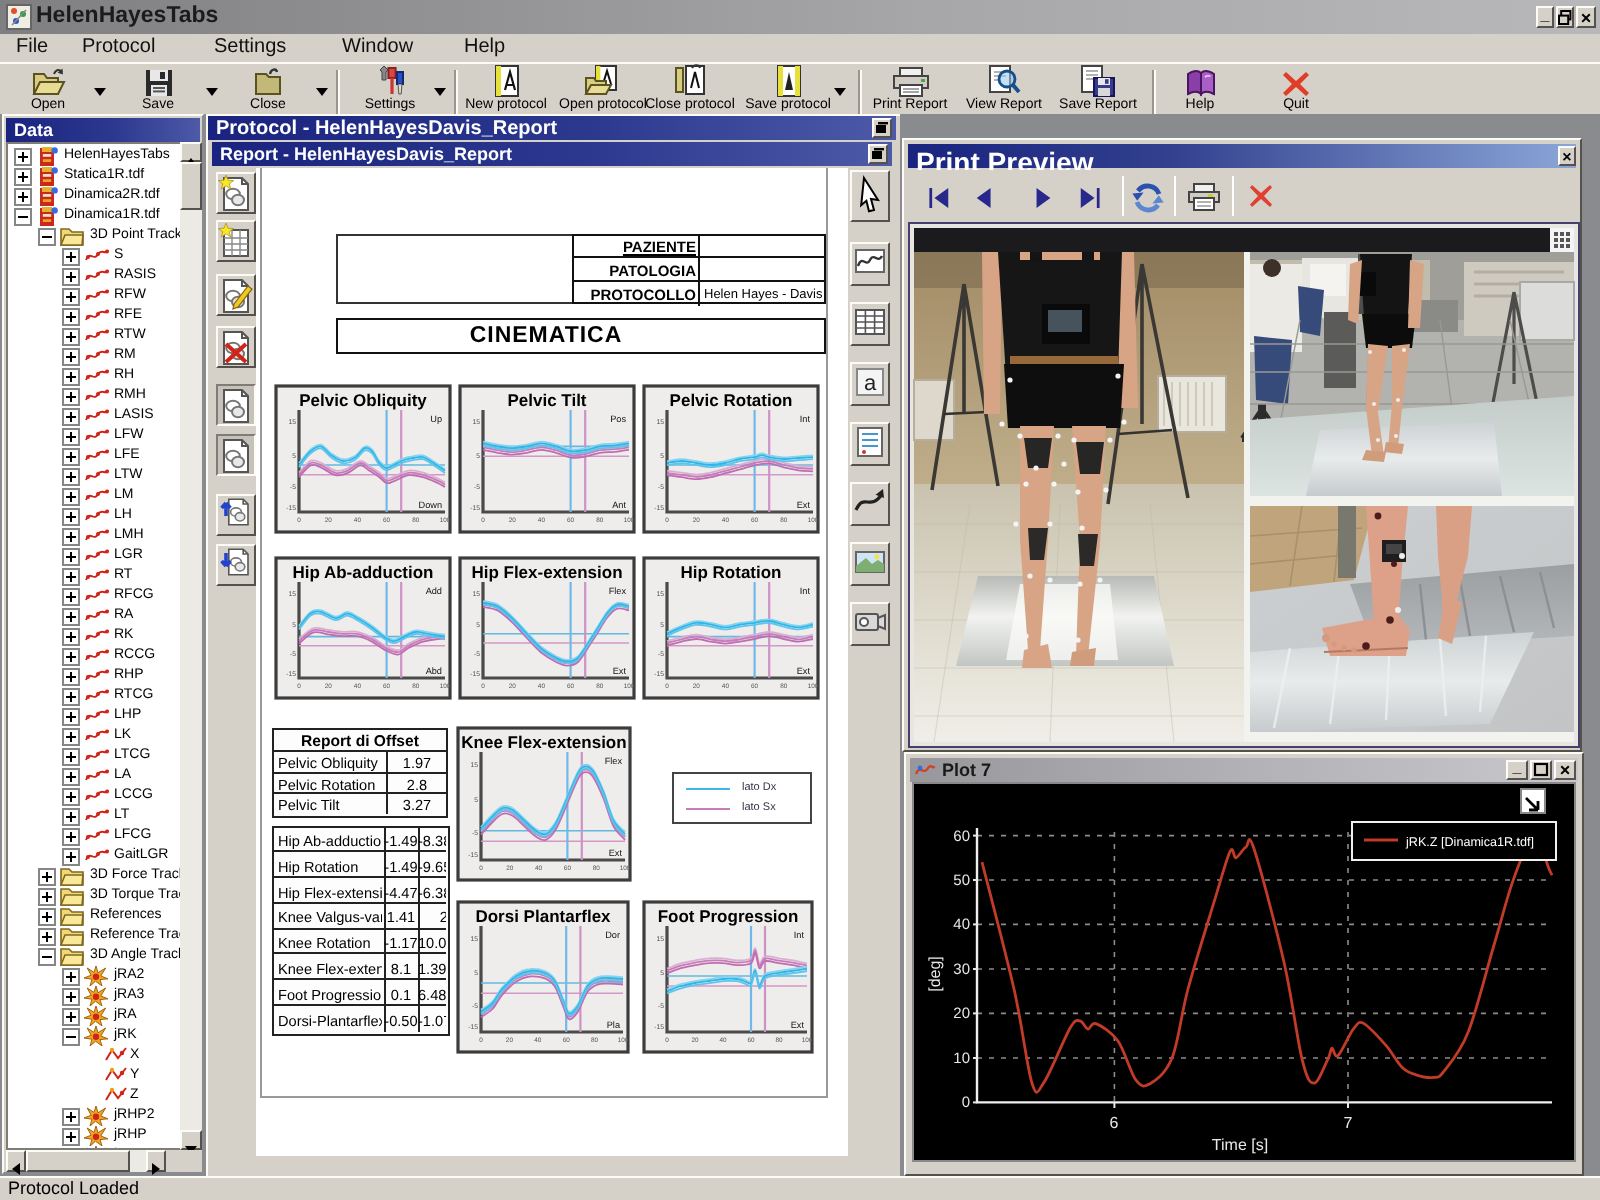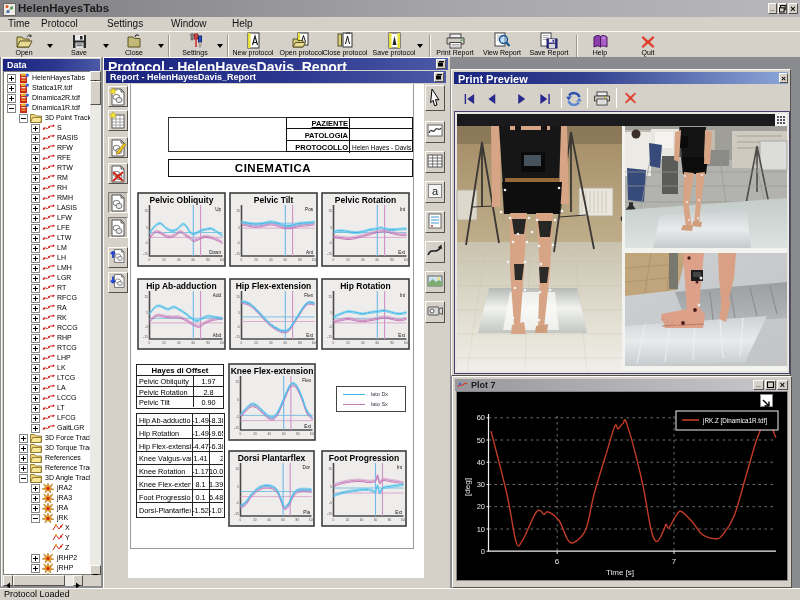--- a/index.html
+++ b/index.html
@@ -31,21 +31,21 @@
 <div class="abs btn" style="left:768px;top:3px;width:9px;height:11px;font-size:8px;font-weight:bold;line-height:7px;text-align:center;">_</div>
 <div class="abs btn" style="left:778px;top:3px;width:9px;height:11px;overflow:hidden;">
     <svg width="7" height="8" viewBox="0 0 7 8" style="display:block;margin:1px auto 0;">
       <rect x="1.6" y="0.5" width="4.6" height="4.2" fill="none" stroke="#000"></rect>
       <rect x="0.5" y="2.8" width="4.6" height="4.2" fill="#d5d1c9" stroke="#000"></rect>
     </svg>
   </div>
 <div class="abs btn" style="left:788px;top:3px;width:10px;height:11px;font-size:9px;font-weight:bold;text-align:center;line-height:10px;">×</div>
 
 <div class="abs" style="left:0;top:17px;width:800px;height:14px;background:#d5d1c9;font-size:10px;color:#111;">
-<span class="abs" style="left:8px;top:1px;">Time</span>
+<span class="abs" style="left:8px;top:1px;">File</span>
 <span class="abs" style="left:41px;top:1px;">Protocol</span>
 <span class="abs" style="left:107px;top:1px;">Settings</span>
 <span class="abs" style="left:171px;top:1px;">Window</span>
 <span class="abs" style="left:232px;top:1px;">Help</span>
 </div>
 
 <div class="abs" style="left:0;top:31px;width:800px;height:26px;background:#d5d1c9;border-top:1px solid #fdfbf6;" id="toolbar">
 <div class="tb-it" style="left:4px;width:40px;"><div class="ic">
         <svg width="19" height="16" viewBox="0 0 19 16">
           <path d="M2 14 L2 4 L7 4 L8.5 6 L14 6 L14 14 Z" fill="#d8cc80" stroke="#5a5220"></path>
@@ -811,21 +811,21 @@
 <div class="abs btn" style="left:10px;top:0;width:52px;height:11px;"></div>
 <div class="abs btn" style="left:70px;top:0;width:10px;height:11px;"><svg width="8" height="9" viewBox="0 0 8 9">
           <path d="M6 4.5 L2 1.5 V7.5 Z" fill="#000"></path>
         </svg></div>
 <div class="abs" style="left:80px;top:0;width:18px;height:11px;background:#d5d1c9;"></div>
 </div>
 </div>
 
 <div class="abs" style="left:103px;top:57px;width:347px;height:531px;background:#d5d1c9;border-top:1px solid #fdfbf6;border-left:1px solid #fdfbf6;">
 </div>
-<div class="abs navy" style="left:104px;top:58px;width:344px;height:12px;font-size:14px;padding:1px 0 0 4px;">Protocol - HelenHayesDavis_Report</div>
+<div class="abs navy" style="left:104px;top:58px;width:344px;height:12px;font-size:10px;padding:1px 0 0 4px;">Protocol - HelenHayesDavis_Report</div>
 <div class="abs btn" style="left:436px;top:59px;width:10px;height:10px;overflow:hidden;">
     <svg width="8" height="8" viewBox="0 0 8 8" style="display:block;margin:0 auto;">
       <rect x="1" y="2.5" width="5" height="4" fill="#000"></rect>
       <rect x="2" y="1" width="5" height="1.2" fill="#000"></rect>
     </svg>
   </div>
 <div class="abs navy" style="left:106px;top:71px;width:340px;height:12px;font-size:9px;padding:1px 0 0 4px;">Report - HelenHayesDavis_Report</div>
 <div class="abs btn" style="left:434px;top:72px;width:10px;height:10px;overflow:hidden;">
     <svg width="8" height="8" viewBox="0 0 8 8" style="display:block;margin:0 auto;">
       <rect x="1" y="2.5" width="5" height="4" fill="#000"></rect>
@@ -1191,25 +1191,25 @@
     <path d="M61.5 13 V66" stroke="#cc92c6" stroke-width="1.1"></path>
     <path d="M12.5 34.3 C13.7 33.9 17.2 32.4 19.5 31.7 C21.8 31.0 24.2 30.6 26.5 30.2 C28.8 29.8 31.2 29.3 33.5 29.2 C35.8 29.0 38.2 29.0 40.5 29.2 C42.8 29.3 45.2 30.2 47.5 30.2 C49.8 30.2 53.0 30.2 54.5 29.2 C56.0 28.2 55.9 23.7 56.6 24.1 C57.3 24.5 57.9 31.0 58.7 31.7 C59.5 32.4 59.9 28.6 61.5 28.2 C63.1 27.7 66.2 28.8 68.5 29.2 C70.8 29.5 73.2 29.8 75.5 30.2 C77.8 30.6 81.3 31.5 82.5 31.7" fill="none" stroke="#d9aed2" stroke-width="0.9"></path>
     <path d="M12.5 35.4 C13.7 35.0 17.2 33.5 19.5 32.8 C21.8 32.2 24.2 31.7 26.5 31.3 C28.8 30.9 31.2 30.5 33.5 30.3 C35.8 30.1 38.2 30.1 40.5 30.3 C42.8 30.5 45.2 31.3 47.5 31.3 C49.8 31.3 53.0 31.3 54.5 30.3 C56.0 29.3 55.9 24.8 56.6 25.2 C57.3 25.6 57.9 32.2 58.7 32.8 C59.5 33.5 59.9 29.7 61.5 29.3 C63.1 28.9 66.2 30.0 68.5 30.3 C70.8 30.6 73.2 30.9 75.5 31.3 C77.8 31.7 81.3 32.6 82.5 32.8" fill="none" stroke="#c77cba" stroke-width="0.9"></path>
     <path d="M12.5 36.7 C13.7 36.2 17.2 34.8 19.5 34.1 C21.8 33.4 24.2 33.0 26.5 32.6 C28.8 32.2 31.2 31.7 33.5 31.6 C35.8 31.4 38.2 31.4 40.5 31.6 C42.8 31.7 45.2 32.6 47.5 32.6 C49.8 32.6 53.0 32.6 54.5 31.6 C56.0 30.6 55.9 26.1 56.6 26.5 C57.3 26.9 57.9 33.4 58.7 34.1 C59.5 34.8 59.9 31.0 61.5 30.6 C63.1 30.1 66.2 31.2 68.5 31.6 C70.8 31.9 73.2 32.2 75.5 32.6 C77.8 33.0 81.3 33.9 82.5 34.1" fill="none" stroke="#c06cb2" stroke-width="0.9"></path>
     <path d="M12.5 44.7 C13.7 44.3 17.2 42.8 19.5 42.1 C21.8 41.5 24.2 41.0 26.5 40.6 C28.8 40.2 31.2 39.9 33.5 39.6 C35.8 39.2 38.2 38.7 40.5 38.6 C42.8 38.4 45.8 38.4 47.5 38.6 C49.2 38.7 49.8 39.2 51.0 39.6 C52.2 39.9 53.6 41.5 54.5 40.6 C55.4 39.8 55.9 34.2 56.6 34.5 C57.3 34.7 57.9 41.7 58.7 42.1 C59.5 42.6 59.9 38.1 61.5 37.0 C63.1 35.9 66.2 35.9 68.5 35.5 C70.8 35.1 73.2 34.8 75.5 34.5 C77.8 34.1 81.3 33.6 82.5 33.5" fill="none" stroke="#84d4f0" stroke-width="0.9"></path>
     <path d="M12.5 45.6 C13.7 45.2 17.2 43.7 19.5 43.0 C21.8 42.4 24.2 41.9 26.5 41.5 C28.8 41.1 31.2 40.8 33.5 40.5 C35.8 40.2 38.2 39.7 40.5 39.5 C42.8 39.3 45.8 39.3 47.5 39.5 C49.2 39.7 49.8 40.2 51.0 40.5 C52.2 40.8 53.6 42.4 54.5 41.5 C55.4 40.7 55.9 35.1 56.6 35.4 C57.3 35.7 57.9 42.6 58.7 43.0 C59.5 43.5 59.9 39.1 61.5 38.0 C63.1 36.8 66.2 36.8 68.5 36.4 C70.8 36.0 73.2 35.7 75.5 35.4 C77.8 35.1 81.3 34.5 82.5 34.4" fill="none" stroke="#2eb6e8" stroke-width="0.9"></path>
     <path d="M12.5 46.7 C13.7 46.3 17.2 44.9 19.5 44.2 C21.8 43.5 24.2 43.1 26.5 42.6 C28.8 42.2 31.2 42.0 33.5 41.6 C35.8 41.3 38.2 40.8 40.5 40.6 C42.8 40.4 45.8 40.4 47.5 40.6 C49.2 40.8 49.8 41.3 51.0 41.6 C52.2 42.0 53.6 43.5 54.5 42.6 C55.4 41.8 55.9 36.3 56.6 36.5 C57.3 36.8 57.9 43.7 58.7 44.2 C59.5 44.6 59.9 40.2 61.5 39.1 C63.1 38.0 66.2 38.0 68.5 37.5 C70.8 37.1 73.2 36.9 75.5 36.5 C77.8 36.2 81.3 35.7 82.5 35.5" fill="none" stroke="#5ec4ec" stroke-width="0.9"></path>
   </svg>
 
 <div class="abs" style="left:136px;top:364px;width:88px;height:44.5px;border:1.5px solid #222;background:#fdfdfd;font-size:7.3px;">
- <div style="height:11px;border-bottom:1px solid #222;text-align:center;font-weight:bold;font-size:7.8px;padding-top:1px;">Hayes di Offset</div>
+ <div style="height:11px;border-bottom:1px solid #222;text-align:center;font-weight:bold;font-size:7.8px;padding-top:1px;">Report di Offset</div>
  <div class="abs" style="left:56px;top:11px;width:1px;height:31px;background:#222;"></div>
  <div style="height:10.5px;border-bottom:1px solid #222;padding:1px 0 0 2px;">Pelvic Obliquity<span class="abs" style="left:58px;width:27px;text-align:center;">1.97</span></div>
  <div style="height:10.5px;border-bottom:1px solid #222;padding:1px 0 0 2px;">Pelvic Rotation<span class="abs" style="left:58px;width:27px;text-align:center;">2.8</span></div>
- <div style="height:10.5px;padding:1px 0 0 2px;">Pelvic Tilt<span class="abs" style="left:58px;width:27px;text-align:center;">0.90</span></div>
+ <div style="height:10.5px;padding:1px 0 0 2px;">Pelvic Tilt<span class="abs" style="left:58px;width:27px;text-align:center;">3.27</span></div>
 </div>
 
 <div class="abs" style="left:136px;top:412.5px;width:89px;height:105px;border:1.5px solid #222;background:#fdfdfd;font-size:7.3px;">
     <div class="abs" style="left:55px;top:0;width:1px;height:102px;background:#222;"></div>
     <div class="abs" style="left:72px;top:0;width:1px;height:102px;background:#222;"></div>
     <div class="abs" style="left:0;top:0px;width:86px;height:12.8px;border-bottom:1px solid #222;white-space:nowrap;overflow:hidden;">
       <span class="abs" style="left:2px;top:2.5px;width:52px;overflow:hidden;white-space:nowrap;">Hip Ab-adduction</span>
       <span class="abs" style="left:55px;top:2.5px;width:17px;text-align:center;">-1.49</span>
       <span class="abs" style="left:72px;top:2.5px;width:14px;text-align:center;overflow:hidden;">-8.38</span>
     </div>
@@ -1238,21 +1238,21 @@
       <span class="abs" style="left:55px;top:2.5px;width:17px;text-align:center;">8.1</span>
       <span class="abs" style="left:72px;top:2.5px;width:14px;text-align:center;overflow:hidden;">1.39</span>
     </div>
     <div class="abs" style="left:0;top:76.8px;width:86px;height:12.8px;border-bottom:1px solid #222;white-space:nowrap;overflow:hidden;">
       <span class="abs" style="left:2px;top:2.5px;width:52px;overflow:hidden;white-space:nowrap;">Foot Progression</span>
       <span class="abs" style="left:55px;top:2.5px;width:17px;text-align:center;">0.1</span>
       <span class="abs" style="left:72px;top:2.5px;width:14px;text-align:left;overflow:hidden;">6.48</span>
     </div>
     <div class="abs" style="left:0;top:89.6px;width:86px;height:12.8px;white-space:nowrap;overflow:hidden;">
       <span class="abs" style="left:2px;top:2.5px;width:52px;overflow:hidden;white-space:nowrap;">Dorsi-Plantarflex</span>
-      <span class="abs" style="left:55px;top:2.5px;width:17px;text-align:center;">-1.52</span>
+      <span class="abs" style="left:55px;top:2.5px;width:17px;text-align:center;">-0.50</span>
       <span class="abs" style="left:72px;top:2.5px;width:14px;text-align:center;overflow:hidden;">-1.07</span>
     </div>
   </div>
 
 <div class="abs" style="left:336px;top:386px;width:70px;height:26px;border:1px solid #444;font-size:5.5px;color:#334;">
  <div class="abs" style="left:6px;top:7px;width:22px;height:1px;background:#3cb8e8;"></div>
     <span class="abs" style="left:34px;top:4px;">lato Dx</span>
  <div class="abs" style="left:6px;top:17px;width:22px;height:1px;background:#c77cba;"></div>
     <span class="abs" style="left:34px;top:14px;">lato Sx</span>
 </div>
@@ -1268,21 +1268,21 @@
  <div class="abs btn" style="left:103px;top:0;width:11px;height:11px;"><svg width="9" height="9" viewBox="0 0 9 9">
         <path d="M2.5 1.5 L7 4.5 L2.5 7.5 Z" fill="#000"></path>
       </svg></div>
  <div class="abs btn" style="left:115px;top:0;width:11px;height:11px;"><svg width="9" height="9" viewBox="0 0 9 9">
         <path d="M7 1.5 V7.5 M1.5 1.5 L6 4.5 L1.5 7.5 Z" stroke="#000" fill="#000" stroke-width="1"></path>
       </svg></div>
  <div class="abs" style="left:127px;top:0;width:158px;height:10px;border-left:1px solid #888;border-right:1px solid #888;border-bottom:1px solid #888;text-align:center;padding-top:1px;padding-right:34px;box-sizing:border-box;">Page2</div>
 </div>
 
 <div class="abs" style="left:451px;top:69px;width:340px;height:307px;background:#d5d1c9;border-top:1.5px solid #fdfbf6;border-left:1.5px solid #fdfbf6;border-right:1.5px solid #55524e;border-bottom:1.5px solid #55524e;"></div>
-<div class="abs" style="left:454px;top:72px;width:334px;height:12px;background:linear-gradient(90deg,#18247e 0%,#33418f 40%,#8ba6d8 100%);color:#fff;font-weight:bold;font-size:11px;padding:1px 0 0 4px;">Print Preview</div>
+<div class="abs" style="left:454px;top:72px;width:334px;height:12px;background:linear-gradient(90deg,#18247e 0%,#33418f 40%,#8ba6d8 100%);color:#fff;font-weight:bold;font-size:14px;padding:1px 0 0 4px;">Print Preview</div>
 <div class="abs btn" style="left:779px;top:73px;width:9px;height:10px;font-size:8px;line-height:9px;text-align:center;font-weight:bold;">×</div>
 <div class="abs" style="left:454px;top:85px;width:334px;height:26px;background:#d5d1c9;">
  <svg class="abs" style="left:10px;top:8px;" width="92" height="12" viewBox="0 0 100 12" preserveAspectRatio="none">
   <g fill="#28288c" stroke="#28288c" stroke-width="1.5">
         <path d="M1.5 1 V11" fill="none"></path>
         <path d="M11 1 L3.5 6 L11 11 Z" stroke="none"></path>
         <path d="M34 1 L26.5 6 L34 11 Z" stroke="none"></path>
         <path d="M59 1 L66.5 6 L59 11 Z" stroke="none"></path>
         <path d="M83 1 L90.5 6 L83 11 Z" stroke="none"></path>
         <path d="M92.5 1 V11" fill="none"></path>

